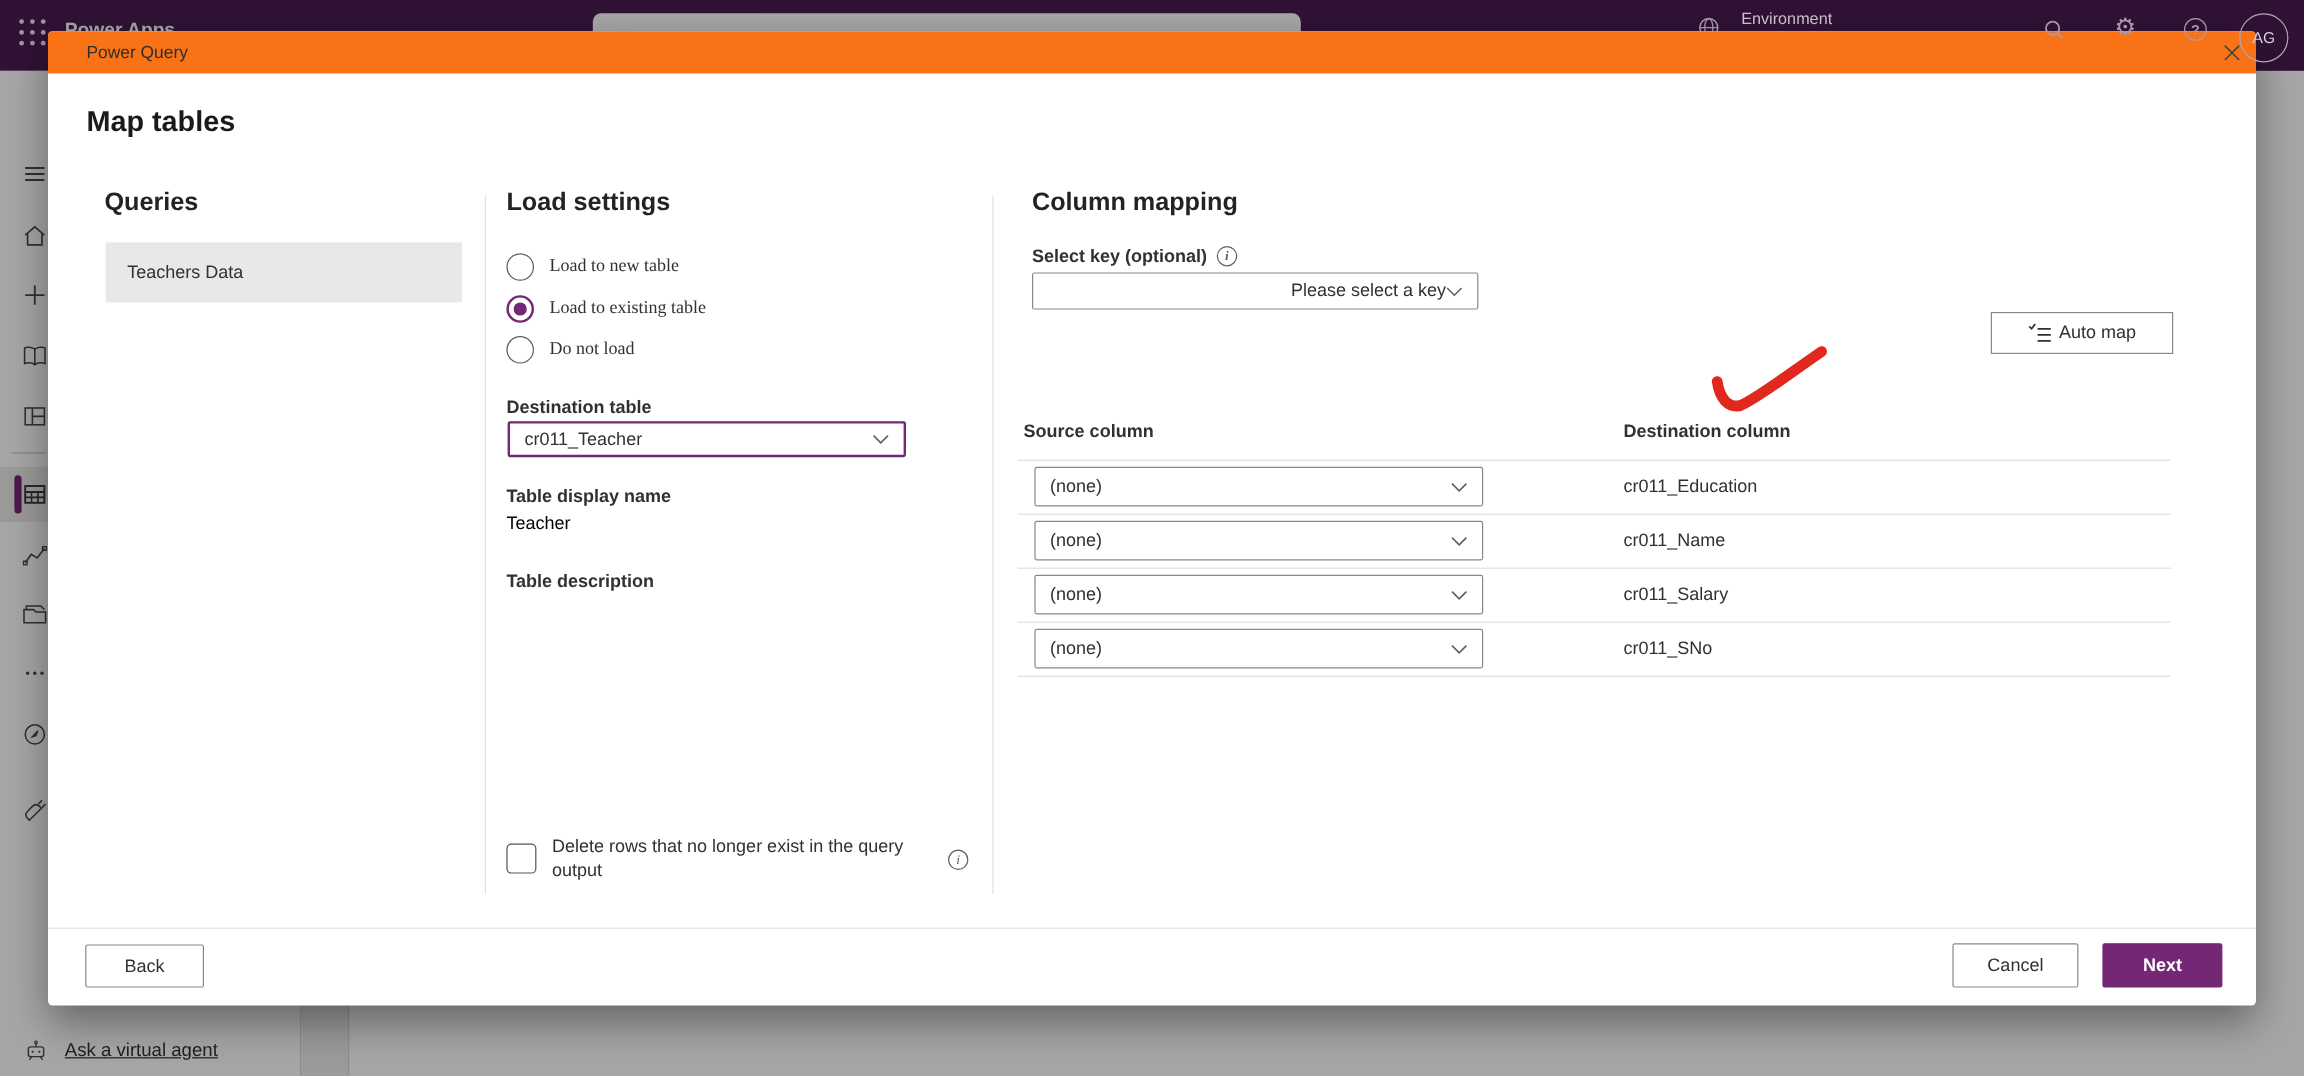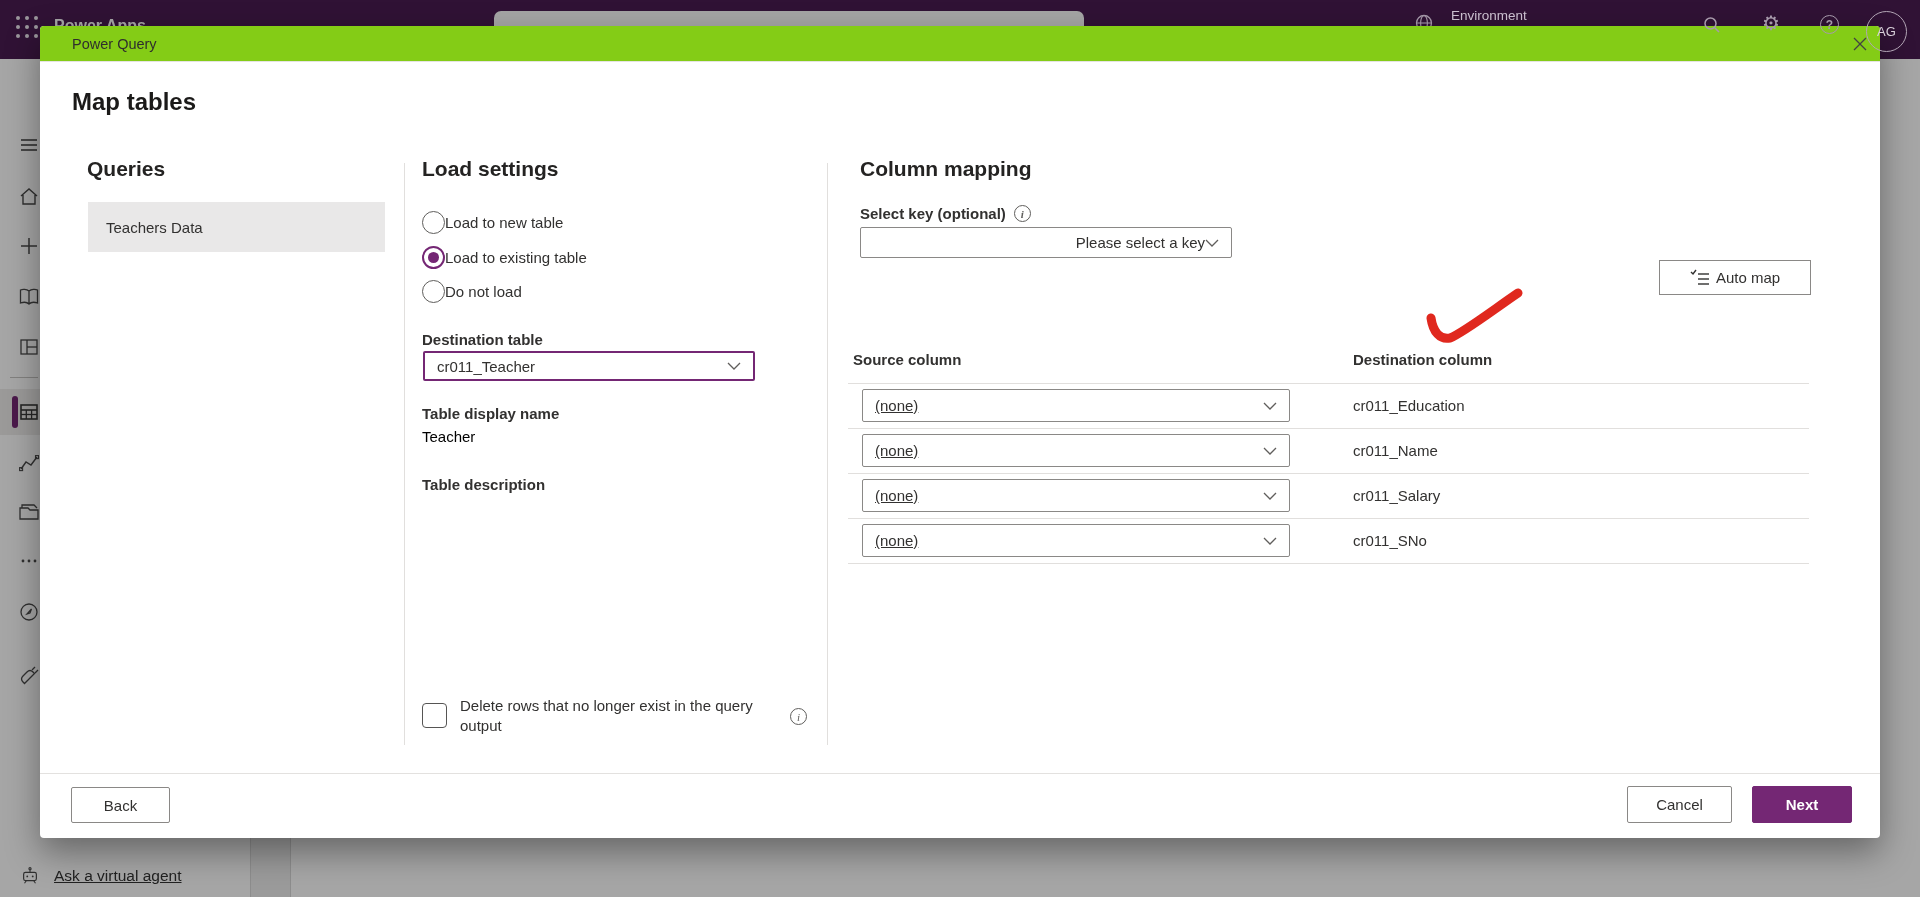--- a/index.html
+++ b/index.html
@@ -38,37 +38,37 @@
   .bs-mid   { position:absolute; left:251px; top:0; width:39px; height:59px; background:#efefef; }
   .bs-line2 { position:absolute; left:290px; top:0; width:1px; height:59px; background:#d9d9d9; }
   .assistant { position:absolute; left:20px; top:866px; z-index:1; display:flex; align-items:center; gap:14px; cursor:pointer; }
   .assistant span { font-size:15.5px; color:#333;text-decoration:underline; }
 
   .overlay { position:absolute; left:0; top:0; width:1920px; height:897px; background:rgba(0,0,0,0.35); z-index:5; }
 
   
   .dialog { position:absolute; left:40px; top:26px; width:1840px; height:812px; background:#fff; z-index:10;
             border-radius:4px; box-shadow:0 14px 34px rgba(0,0,0,0.38); }
-  .dlg-titlebar { position:absolute; left:0; top:0; width:1840px; height:36px; background:#84cc16;
+  .dlg-titlebar { position:absolute; left:0; top:0; width:1840px; height:36px; background:#f97316;
                   border-bottom:1px solid #e5e4e2; border-radius:4px 4px 0 0; }
   .dlg-title { position:absolute; left:32px; top:0; line-height:36px; font-size:14.5px; color:#2f2e2d; }
   .dlg-close { position:absolute; left:1806px; top:4px; width:28px; height:28px; display:flex; align-items:center;
                justify-content:center; cursor:pointer; }
   .dlg-heading { position:absolute; left:32px; top:62px; font-size:24px; font-weight:600; color:#1b1a19; }
 
   .col-heading { position:absolute; top:131px; font-size:21px; font-weight:700; color:#242322; }
   .h-queries { left:47px; } .h-load { left:382px; } .h-colmap { left:820px; }
 
   .query-item { position:absolute; left:48px; top:176px; width:297px; height:50px; background:#e9e8e8;
                 display:flex; align-items:center; padding-left:18px; font-size:15px; color:#323130; cursor:pointer; }
 
   .vdiv { position:absolute; top:137px; width:1px; height:582px; background:#e1dfdd; }
   .vdiv1 { left:364px; } .vdiv2 { left:787px; }
 
-  .radio-row { position:absolute; left:382px; display:flex; align-items:center; cursor:pointer; height:28px; }
+  .radio-row { position:absolute; left:382px; display:flex; align-items:center; gap:13px; cursor:pointer; height:28px;font-family:Liberation Serif, serif; }
   .radio { width:23px; height:23px; border-radius:50%; border:1.6px solid #5f5e5c; background:#fff; position:relative; flex:0 0 auto; }
   .radio.sel { border:2px solid #742774; }
   .radio.sel::after { content:""; position:absolute; left:4px; top:4px; width:11px; height:11px; border-radius:50%; background:#742774; }
   .radio-label { font-size:15px; color:#323130; }
 
   .field-label { position:absolute; font-size:15px; font-weight:600; color:#323130; }
   .field-value { position:absolute; font-size:15px; color:#000000; }
 
   .dropdown { position:absolute; background:#fff; border:1px solid #8a8886; border-radius:2px; display:flex;
               align-items:center; padding:0 12px; font-size:15px; color:#323130; cursor:pointer; justify-content:space-between; }
@@ -89,21 +89,21 @@
 
   .automap-btn { position:absolute; left:1619px; top:234px; width:152px; height:35px; background:#fff;
                  border:1px solid #8a8886; border-radius:0; display:flex; align-items:center; justify-content:center;
                  gap:6px; font-size:15px; color:#323130; cursor:pointer; }
 
   .red-check { position:absolute; left:1385px; top:262px; z-index:2; }
 
   .map-header { position:absolute; top:325px; font-size:15px; font-weight:600; color:#323130; }
   .mh-src { left:813px; } .mh-dst { left:1313px; }
   .hline { position:absolute; left:808px; width:961px; height:1px; background:#e1dfdd; }
-  .map-dd { left:822px; width:428px; height:33px;text-decoration:underline; }
+  .map-dd { left:822px; width:374px; height:33px; }
   .map-dst { position:absolute; left:1313px; font-size:15px; color:#323130; }
 
   .footer-line { position:absolute; left:0; top:747px; width:1840px; height:1px; background:#e3e1df; }
   .btn { position:absolute; display:flex; align-items:center; justify-content:center; font-size:15px; border-radius:2px; cursor:pointer; }
   .btn-secondary { background:#fff; border:1px solid #8a8886; color:#323130; }
   .btn-primary { background:#742774; border:1px solid #742774; color:#fff; font-weight:600; }
   .btn-back { left:31px; top:761px; width:99px; height:36px; }
   .btn-cancel { left:1587px; top:760px; width:105px; height:37px; }
   .btn-next { left:1712px; top:760px; width:100px; height:37px; }
 

